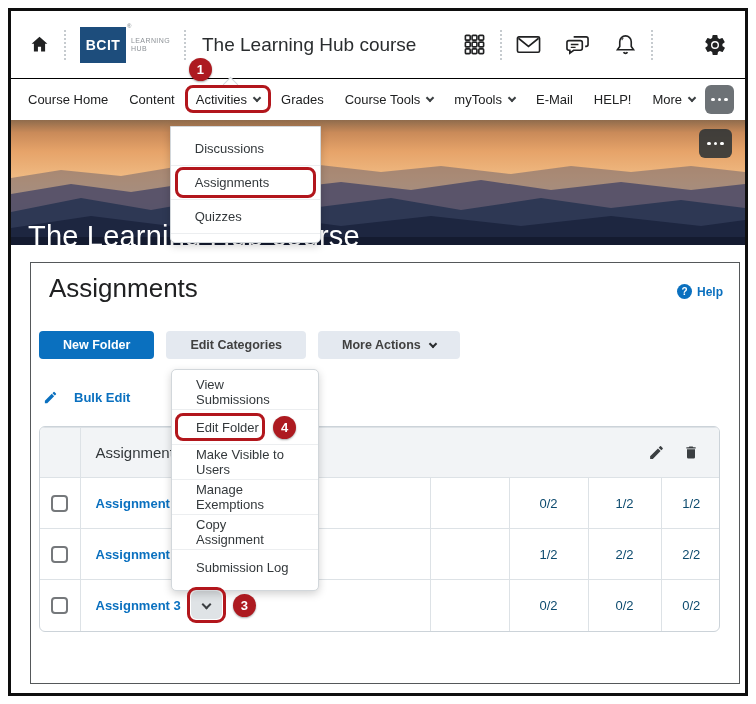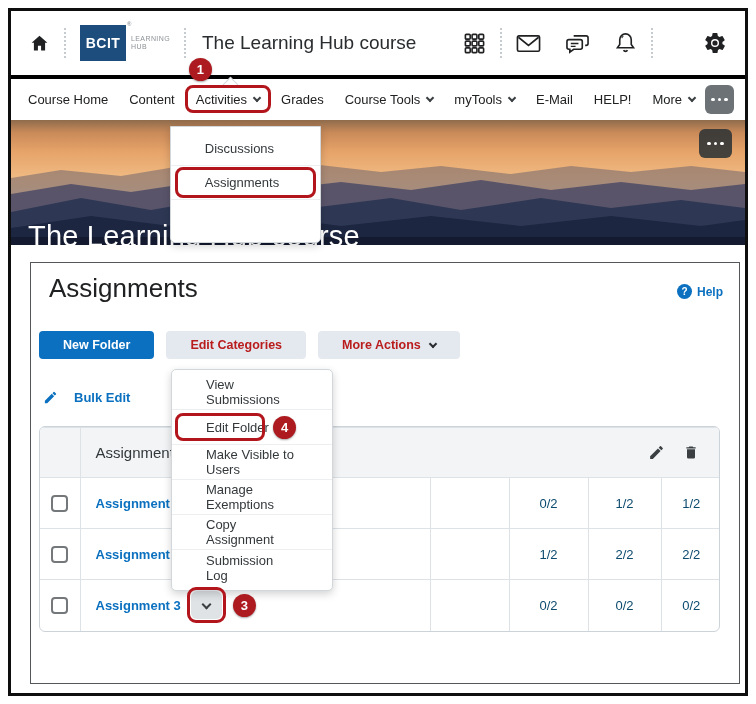--- a/index.html
+++ b/index.html
@@ -1,21 +1,21 @@
 <!DOCTYPE html>
 <html><head>
 <meta charset="utf-8">
 <style>
   html,body{margin:0;padding:0;background:#fff;}
   *{box-sizing:border-box;}
   .stage{position:relative;width:756px;height:704px;background:#fff;font-family:"Liberation Sans",sans-serif;color:#202122;overflow:hidden;}
   .frame{position:absolute;left:8px;top:8px;width:740px;height:688px;border:3px solid #0e0e0e;background:#fff;}
 
   
-  .topbar{position:absolute;left:0;top:0;right:0;height:68px;display:flex;align-items:center;padding:0 18px;border-bottom:4px solid #000000;background:#fff;}
+  .topbar{position:absolute;left:0;top:0;right:0;height:68px;display:flex;align-items:center;padding:0 18px;border-bottom:1px solid #000000;background:#fff;}
   .tb-sep{width:0;height:30px;border-left:2px dotted #c6cbcf;margin:0 14px;}
   .icon-btn{display:flex;align-items:center;justify-content:center;background:none;border:none;padding:0;cursor:pointer;}
   .logo-box{width:46px;height:36px;background:#1d4d7c;color:#fff;display:flex;align-items:center;justify-content:center;font-weight:700;font-size:14px;letter-spacing:.5px;position:relative;}
   .logo-tm{position:absolute;top:-4px;right:-6px;font-size:6px;color:#9aa0a4;}
   .logo-sub{font-size:7px;line-height:8px;color:#8d9297;margin-left:5px;letter-spacing:.4px;}
   .tb-title{font-size:19px;color:#2a2d2f;margin-left:2px;white-space:nowrap;}
   .tb-right{margin-left:auto;display:flex;align-items:center;}
   .tb-right .icon-btn{margin-left:24px;}
   .tb-right .first{margin-left:0;}
 
@@ -28,38 +28,38 @@
   .activities-wrap{position:relative;padding:7px 9px;margin-left:-9px;margin-right:12px;}
 
   
   .hl{position:absolute;border:3px solid #b2161c;border-radius:8px;pointer-events:none;z-index:60;}
   .callout{position:absolute;width:23px;height:23px;border-radius:50%;background:#ad1a20;color:#fff;font-size:13px;font-weight:700;display:flex;align-items:center;justify-content:center;z-index:61;box-shadow:0 1px 2px rgba(0,0,0,.35);}
 
   
   .menu{background:#fff;border:1px solid #d2d7db;border-radius:5px;box-shadow:0 3px 8px rgba(0,0,0,.18);}
   .activities-menu{position:absolute;left:-17px;top:41px;width:151px;height:117px;overflow:hidden;padding-top:5px;z-index:50;border-radius:0 0 5px 5px;}
   .menu-notch{position:absolute;left:38px;top:-6px;width:11px;height:11px;background:#fff;transform:rotate(45deg);border-left:1px solid #d2d7db;border-top:1px solid #d2d7db;z-index:51;}
-  .menu-item{position:relative;height:34px;display:flex;align-items:center;padding:0 34px;font-size:13px;color:#33383b;cursor:pointer;border-bottom:1px solid #eceef0;}
+  .menu-item{position:relative;height:34px;display:flex;align-items:center;padding:0 24px;font-size:13px;color:#33383b;cursor:pointer;border-bottom:1px solid #eceef0;}
   .menu-item:last-child{border-bottom:none;}
 
   
   .banner{position:absolute;left:0;top:109px;right:0;height:125px;overflow:hidden;z-index:1;}
   .banner svg{position:absolute;inset:0;width:100%;height:100%;}
   .banner-title{position:absolute;left:17px;bottom:-8px;color:#fff;font-size:29px;letter-spacing:.2px;white-space:nowrap;z-index:2;}
   .banner-dots{position:absolute;right:13px;top:9px;width:33px;height:29px;background:rgba(46,51,54,.88);border:none;border-radius:6px;display:flex;align-items:center;justify-content:center;gap:3px;cursor:pointer;z-index:3;}
 
   
   .panel{position:absolute;left:19px;top:251px;width:710px;height:422px;border:1px solid #55585a;background:#fff;}
   .panel-title{position:absolute;left:18px;top:10px;font-size:26px;font-weight:400;color:#202122;margin:0;}
   .help-link{position:absolute;right:16px;top:21px;display:flex;align-items:center;gap:5px;color:#0a70bf;font-size:12px;font-weight:700;cursor:pointer;}
   .help-q{width:15px;height:15px;border-radius:50%;background:#0a70bf;color:#fff;font-size:10px;font-weight:700;display:flex;align-items:center;justify-content:center;}
   .btn-row{position:absolute;left:8px;top:68px;display:flex;gap:12px;}
   .btn{height:28px;border:none;border-radius:4px;font-size:12.5px;font-weight:700;font-family:"Liberation Sans",sans-serif;display:flex;align-items:center;padding:0 24px;cursor:pointer;}
   .btn-primary{background:#0a70bf;color:#fff;}
-  .btn-subtle{background:#e4e9f0;color:#b91c1c;text-align:right;}
+  .btn-subtle{background:#e4e9f0;color:#404040;text-align:right;}
   .btn-subtle .chev{border-color:#2a2d2f;}
   .bulk-edit{position:absolute;left:12px;top:127px;display:flex;align-items:center;gap:16px;color:#0a70bf;font-size:13px;font-weight:700;cursor:pointer;}
 
   
   .tablebox{position:absolute;left:8px;top:163px;width:681px;border:1px solid #ccd3d9;border-radius:6px;overflow:hidden;background:#fff;}
   table{border-collapse:collapse;width:100%;table-layout:fixed;}
   col.c-cb{width:40px;} col.c-name{width:350px;} col.c-ns{width:79px;} col.c-comp{width:79px;} col.c-eval{width:73px;} col.c-fb{width:60px;}
   td,th{border-left:1px solid #dde2e6;padding:0;font-weight:400;}
   td:first-child,th:first-child{border-left:none;}
   tr.hdr th{height:41px;font-size:12px;color:#565a5c;text-align:center;vertical-align:middle;line-height:14px;}
@@ -71,21 +71,21 @@
   .folder-name{font-size:15px;color:#33383b;}
   .folder-icons{margin-left:auto;display:flex;align-items:center;gap:18px;}
   .name-cell{display:flex;align-items:center;padding-left:15px;}
   .a-link{font-size:13px;font-weight:700;color:#0a70bf;text-decoration:none;cursor:pointer;}
   .val{display:block;text-align:center;font-size:13px;color:#0c4a6e;}
   .chevbtn-wrap{position:relative;margin-left:10px;display:inline-flex;}
   .chevbtn{width:31px;height:28px;background:#dfe3e6;border:none;border-radius:6px;display:flex;align-items:center;justify-content:center;cursor:pointer;}
   .chevbtn .chev{margin:0 0 2px 0;width:7px;height:7px;}
 
   
-  .context-menu{position:absolute;left:140px;top:106px;width:162px;padding:5px 0;z-index:30;}
+  .context-menu{position:absolute;left:140px;top:106px;width:148px;padding:5px 0;z-index:30;}
   .context-menu .menu-item{height:35px;}
 </style>
 </head>
 <body>
 
 <div class="stage">
  <div class="frame">
 
   <header class="topbar">
     <button class="icon-btn">
@@ -166,20 +166,23 @@
       <span class="menu-notch"></span>
       <div class="menu activities-menu">
         <div class="menu-item">
               <span>Discussions</span>
             </div>
         <div class="menu-item">
           <span>Assignments</span>
           <span class="hl" style="left:4px;right:4px;top:1px;bottom:1px;"></span>
 
         </div>
+        <div class="menu-item">
+              <span>Quizzes</span>
+            </div>
         <div style="height:12px;"></div>
       </div>
     </span>
 
     <span class="nav-item">
           <span>Grades</span>
         </span>
     <span class="nav-item">
           <span>Course Tools</span>
           <span class="chev"></span>

